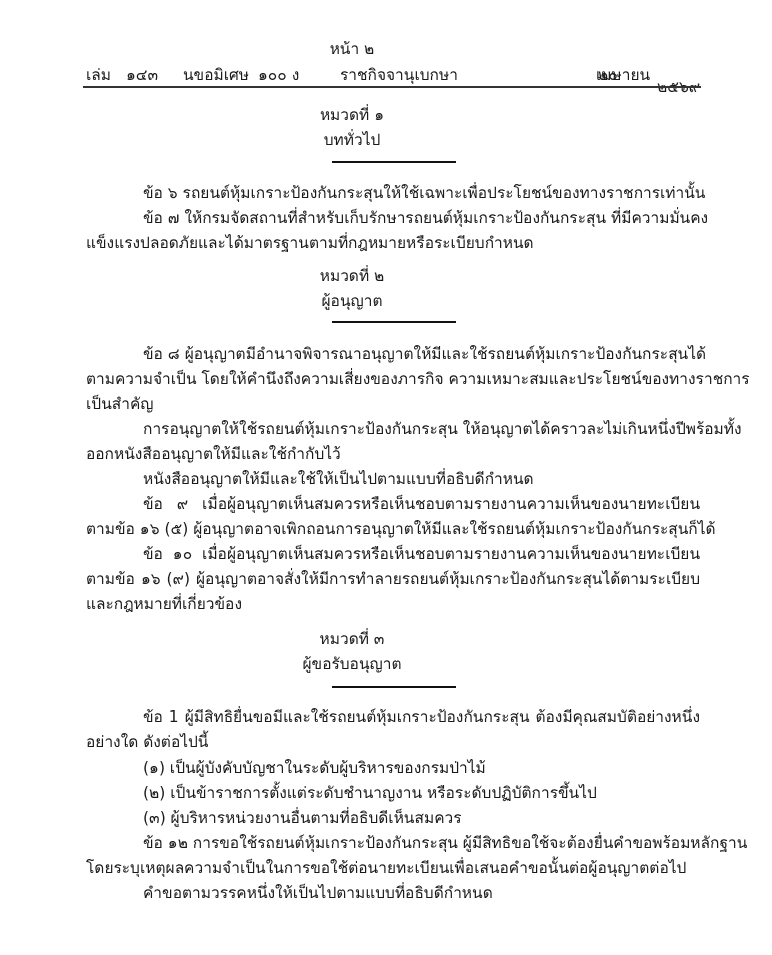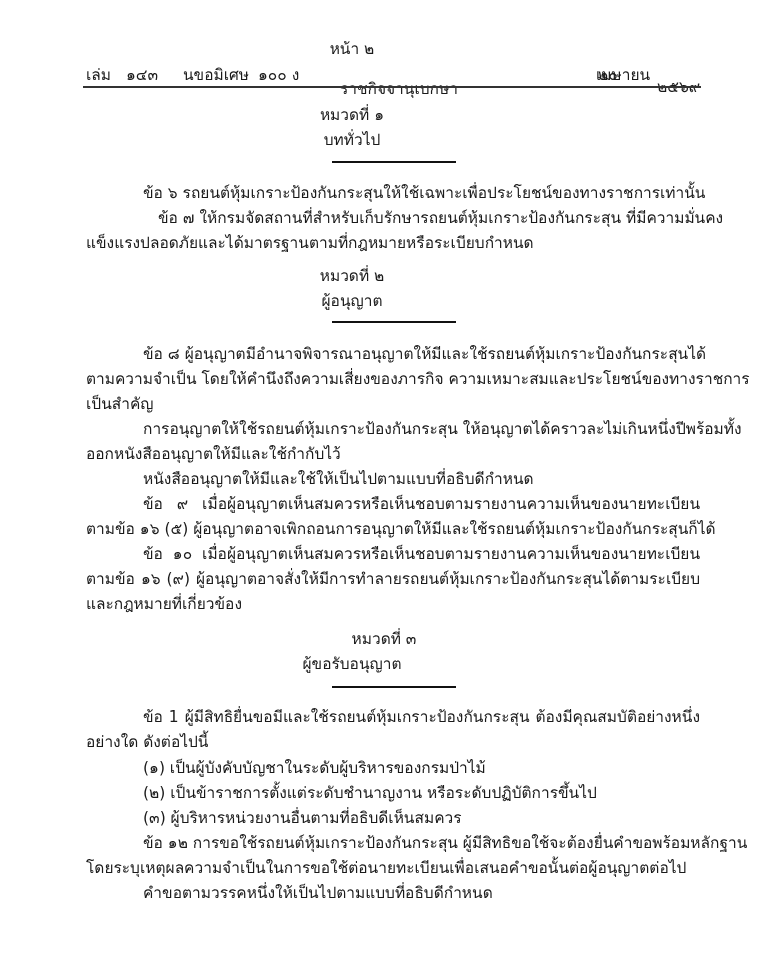--- a/index.html
+++ b/index.html
@@ -22,52 +22,52 @@
 </head>
 <body>
 
 <div>
   <div class="abs center page-num">หน้า ๒</div>
 
   <div class="abs hdr" style="left:86px;">เล่ม</div>
   <div class="abs hdr" style="left:126px;">๑๔๓</div>
   <div class="abs hdr" style="left:183px;">นขอมิเศษ</div>
   <div class="abs hdr" style="left:258px;">๑๐๐ ง</div>
-  <div class="abs hdr" style="left:340px;margin-top:14px;">ราชกิจจานุเบกษา</div>
+  <div class="abs hdr" style="left:340px;">ราชกิจจานุเบกษา</div>
   <div class="abs hdr" style="left:562px;margin-left:36px;">๒๐</div>
   <div class="abs hdr" style="left:596px;">เมษายน</div>
   <div class="abs hdr" style="left:657px;margin-top:12px;">๒๕๖๙</div>
   <div class="rule-main"></div>
 
   <div class="abs center" style="top:102px;">หมวดที่ ๑</div>
   <div class="abs center" style="top:127px;">บททั่วไป</div>
   <div class="sep" style="top:161px;"></div>
 
   <div class="abs indent" style="top:180px;">ข้อ   ๖   รถยนต์หุ้มเกราะป้องกันกระสุนให้ใช้เฉพาะเพื่อประโยชน์ของทางราชการเท่านั้น</div>
-  <div class="abs jline-ind" style="top:205px;margin-left:15px;">ข้อ   ๗   ให้กรมจัดสถานที่สำหรับเก็บรักษารถยนต์หุ้มเกราะป้องกันกระสุน  ที่มีความมั่นคง</div>
+  <div class="abs jline-ind" style="top:205px;">ข้อ   ๗   ให้กรมจัดสถานที่สำหรับเก็บรักษารถยนต์หุ้มเกราะป้องกันกระสุน  ที่มีความมั่นคง</div>
   <div class="abs left" style="top:230px;">แข็งแรงปลอดภัยและได้มาตรฐานตามที่กฎหมายหรือระเบียบกำหนด</div>
 
   <div class="abs center" style="top:263px;">หมวดที่ ๒</div>
   <div class="abs center" style="top:288px;">ผู้อนุญาต</div>
   <div class="sep" style="top:321px;"></div>
 
   <div class="abs jline-ind" style="top:341px;">ข้อ   ๘   ผู้อนุญาตมีอำนาจพิจารณาอนุญาตให้มีและใช้รถยนต์หุ้มเกราะป้องกันกระสุนได้</div>
   <div class="abs jline" style="top:366px;">ตามความจำเป็น  โดยให้คำนึงถึงความเสี่ยงของภารกิจ  ความเหมาะสมและประโยชน์ของทางราชการ</div>
   <div class="abs left" style="top:391px;">เป็นสำคัญ</div>
   <div class="abs jline-ind" style="top:416px;">การอนุญาตให้ใช้รถยนต์หุ้มเกราะป้องกันกระสุน  ให้อนุญาตได้คราวละไม่เกินหนึ่งปีพร้อมทั้ง</div>
   <div class="abs left" style="top:441px;">ออกหนังสืออนุญาตให้มีและใช้กำกับไว้</div>
   <div class="abs indent" style="top:466px;">หนังสืออนุญาตให้มีและใช้ให้เป็นไปตามแบบที่อธิบดีกำหนด</div>
 
   <div class="abs jline-ind" style="top:491px;">ข้อ   ๙   เมื่อผู้อนุญาตเห็นสมควรหรือเห็นชอบตามรายงานความเห็นของนายทะเบียน</div>
   <div class="abs left" style="top:516px;">ตามข้อ  ๑๖  (๕)  ผู้อนุญาตอาจเพิกถอนการอนุญาตให้มีและใช้รถยนต์หุ้มเกราะป้องกันกระสุนก็ได้</div>
   <div class="abs jline-ind" style="top:541px;">ข้อ  ๑๐  เมื่อผู้อนุญาตเห็นสมควรหรือเห็นชอบตามรายงานความเห็นของนายทะเบียน</div>
   <div class="abs jline" style="top:566px;">ตามข้อ  ๑๖  (๙)  ผู้อนุญาตอาจสั่งให้มีการทำลายรถยนต์หุ้มเกราะป้องกันกระสุนได้ตามระเบียบ</div>
   <div class="abs left" style="top:591px;">และกฎหมายที่เกี่ยวข้อง</div>
 
-  <div class="abs center" style="top:626px;padding-left:32px;">หมวดที่ ๓</div>
+  <div class="abs center" style="top:626px;">หมวดที่ ๓</div>
   <div class="abs center" style="top:651px;">ผู้ขอรับอนุญาต</div>
   <div class="sep" style="top:686px;"></div>
 
   <div class="abs jline-ind" style="top:704px;">ข้อ  1  ผู้มีสิทธิยื่นขอมีและใช้รถยนต์หุ้มเกราะป้องกันกระสุน  ต้องมีคุณสมบัติอย่างหนึ่ง</div>
   <div class="abs left" style="top:729px;">อย่างใด  ดังต่อไปนี้</div>
   <div class="abs indent" style="top:755px;">(๑)  เป็นผู้บังคับบัญชาในระดับผู้บริหารของกรมป่าไม้</div>
   <div class="abs indent" style="top:780px;">(๒)  เป็นข้าราชการตั้งแต่ระดับชำนาญงาน  หรือระดับปฏิบัติการขึ้นไป</div>
   <div class="abs indent" style="top:805px;">(๓)  ผู้บริหารหน่วยงานอื่นตามที่อธิบดีเห็นสมควร</div>
   <div class="abs jline-ind" style="top:830px;">ข้อ  ๑๒  การขอใช้รถยนต์หุ้มเกราะป้องกันกระสุน  ผู้มีสิทธิขอใช้จะต้องยื่นคำขอพร้อมหลักฐาน</div>
   <div class="abs left" style="top:855px;">โดยระบุเหตุผลความจำเป็นในการขอใช้ต่อนายทะเบียนเพื่อเสนอคำขอนั้นต่อผู้อนุญาตต่อไป</div>

